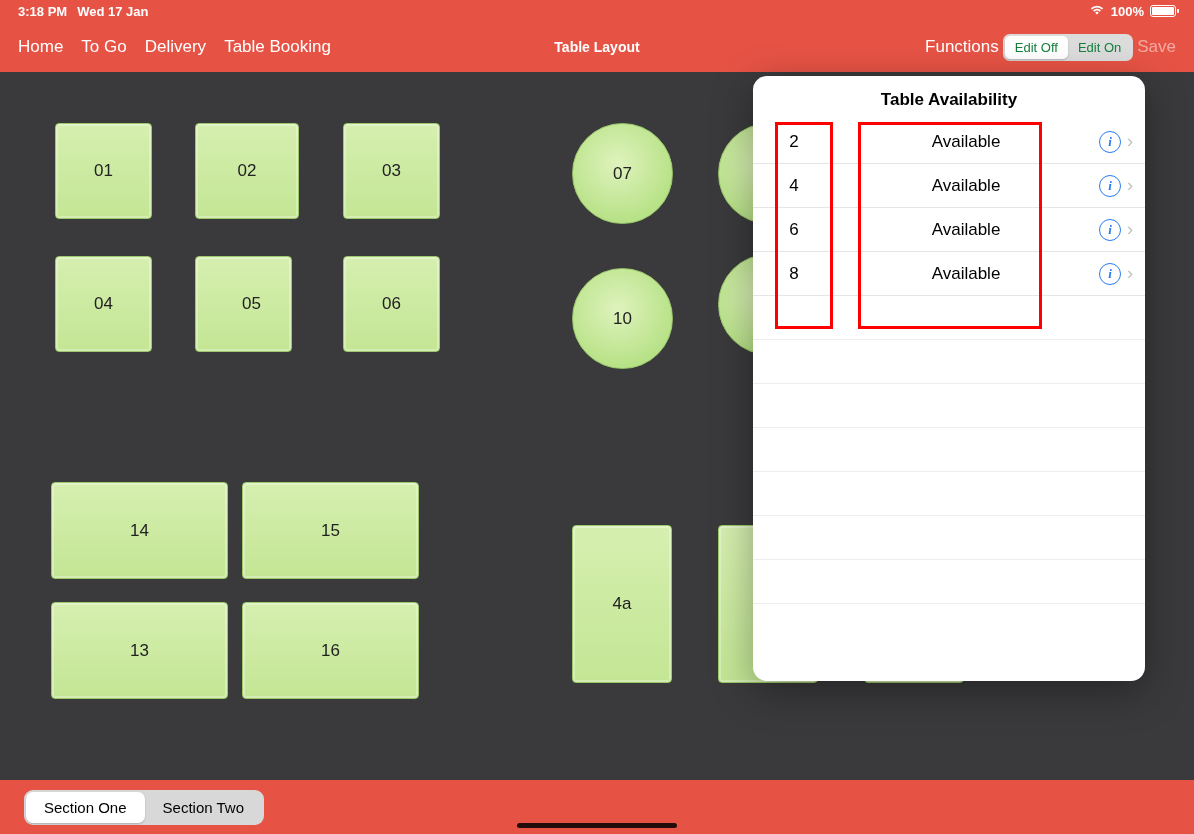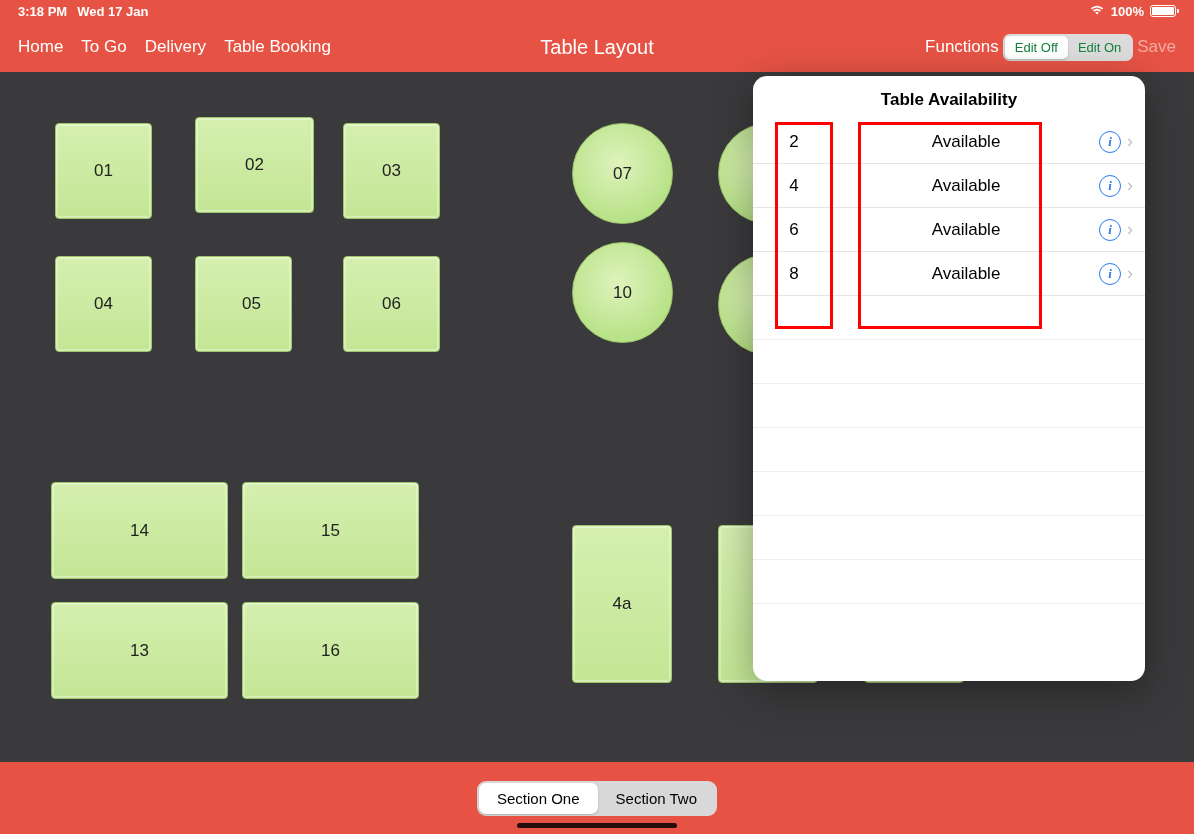--- a/index.html
+++ b/index.html
@@ -30,21 +30,21 @@
     background: #e65345;
     display: flex;
     align-items: center;
     padding: 0 18px;
     color: #fff;
     font-size: 17px;
     gap: 18px;
     position: relative;
   }
   .nav-link { cursor: pointer; text-align: center; }
-  .nav-title { position: absolute; left: 50%; transform: translateX(-50%); font-weight: 400; font-size: 20px;}
+  .nav-title { position: absolute; left: 50%; transform: translateX(-50%); font-weight: 700; font-size: 14px;}
   .nav-right { margin-left: auto; display: flex; align-items: center; gap: 4px; }
   .seg-control { display: flex; background: #dcdcdc; border-radius: 7px; padding: 2px; font-size: 13px; }
   .seg-btn { padding: 4px 10px; border-radius: 5px; color: #15803d; cursor:pointer;}
   .seg-btn.active { background: #fff; box-shadow: 0 1px 2px rgba(0,0,0,0.2);}
   .save-link { color: rgba(255,255,255,0.5); }
 
   
   .canvas { position: relative; width: 100%; height: 690px; background: #3a3a3c;}
 
   
@@ -100,22 +100,22 @@
   .info-icon { width:22px; height:22px; border:1.8px solid #2a7af2; border-radius:50%; color:#2a7af2; font-size:13px; display:flex;align-items:center;justify-content:center; font-family: Georgia, serif; font-style: italic; font-weight:600; margin-right:4px; cursor:pointer;}
   .chevron { color:#c0c0c0; font-size:18px; margin-left:2px; margin-right:2px;}
   .pop-list-tray { height: 387px; }
   .pop-list-tray .empty-row { height:44px; border-bottom:1px solid #eee;}
 
   
   .annot { position:absolute; border:3px solid #ff0000; pointer-events:none;}
 
   
   .bottom-bar {
-    position:absolute; left:0; right:0; bottom:0; height:72px; background:#e65345;
-    display:flex; align-items:center; justify-content:center; padding: 8px 24px;
+    position:absolute; left:0; right:0; bottom:0; height:54px; background:#e65345;
+    display:flex; align-items:center; justify-content:flex-start; padding: 8px 24px;
   }
   .section-seg { display:flex; background:#d8d8d8; border-radius:9px; padding:2px; font-size:15px; }
   .section-btn { padding: 7px 18px; border-radius:7px; color:#000; cursor:pointer;}
   .section-btn.active { background:#fff; box-shadow: 0 1px 2px rgba(0,0,0,0.2);}
 
   .home-indicator { position:absolute; bottom:6px; left:50%; transform:translateX(-50%); width:160px; height:5px; background:#000; border-radius:3px; opacity:0.85;}
 </style>
 </head>
 <body>
 
@@ -149,29 +149,29 @@
       <div class="seg-btn active">Edit Off</div>
       <div class="seg-btn">Edit On</div>
     </div>
     <span class="nav-link save-link">Save</span>
   </div>
 </div>
 
 <div class="canvas">
 
   <div class="table-sq" style="left:55px; top:51px; width:97px; height:96px;">01</div>
-  <div class="table-sq" style="left:195px; top:45px; width:119px; height:96px;">02</div>
+  <div class="table-sq" style="left:195px; top:51px; width:104px; height:96px;">02</div>
   <div class="table-sq" style="left:343px; top:51px; width:97px; height:96px;">03</div>
   <div class="table-sq" style="left:55px; top:184px; width:97px; height:96px;">04</div>
   <div class="table-sq" style="left:195px; top:184px; width:97px; height:96px;padding-left:16px;">05</div>
   <div class="table-sq" style="left:343px; top:184px; width:97px; height:96px;">06</div>
 
   <div class="table-round" style="left:572px; top:51px; width:101px; height:101px;">07</div>
   <div class="table-round" style="left:718px; top:51px; width:101px; height:101px;"></div>
-  <div class="table-round" style="left:572px; top:170px; width:101px; height:101px;">10</div>
+  <div class="table-round" style="left:572px; top:196px; width:101px; height:101px;">10</div>
   <div class="table-round" style="left:718px; top:182px; width:101px; height:101px;"></div>
 
   <div class="table-sq" style="left:51px; top:410px; width:177px; height:97px;">14</div>
   <div class="table-sq" style="left:242px; top:410px; width:177px; height:97px;">15</div>
   <div class="table-sq" style="left:51px; top:530px; width:177px; height:97px;">13</div>
   <div class="table-sq" style="left:242px; top:530px; width:177px; height:97px;">16</div>
 
   <div class="table-sq" style="left:572px; top:453px; width:100px; height:158px;">4a</div>
   <div class="table-sq" style="left:718px; top:453px; width:100px; height:158px;"></div>
   <div class="table-sq" style="left:864px; top:453px; width:100px; height:158px;"></div>

